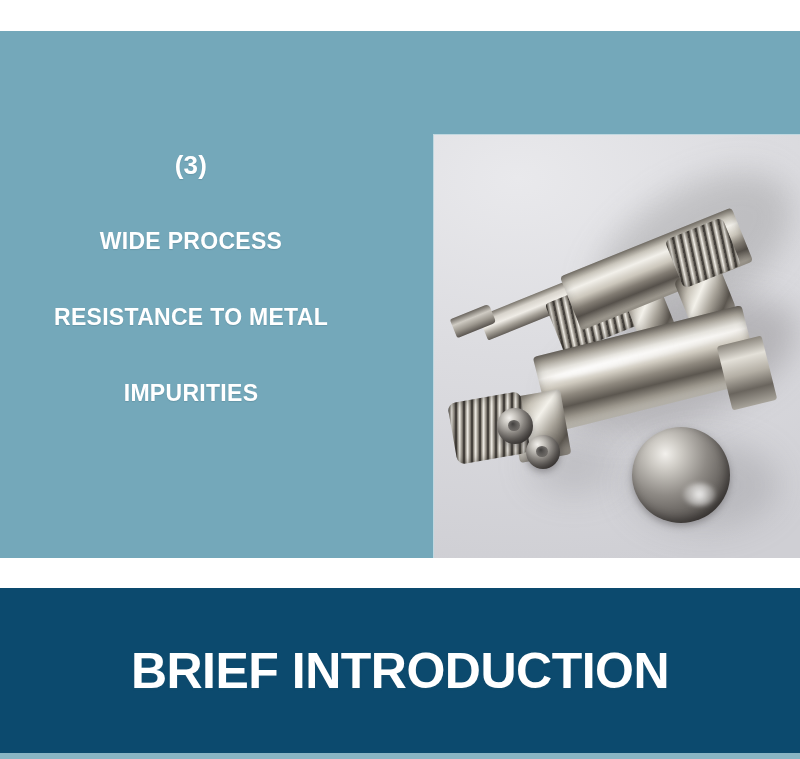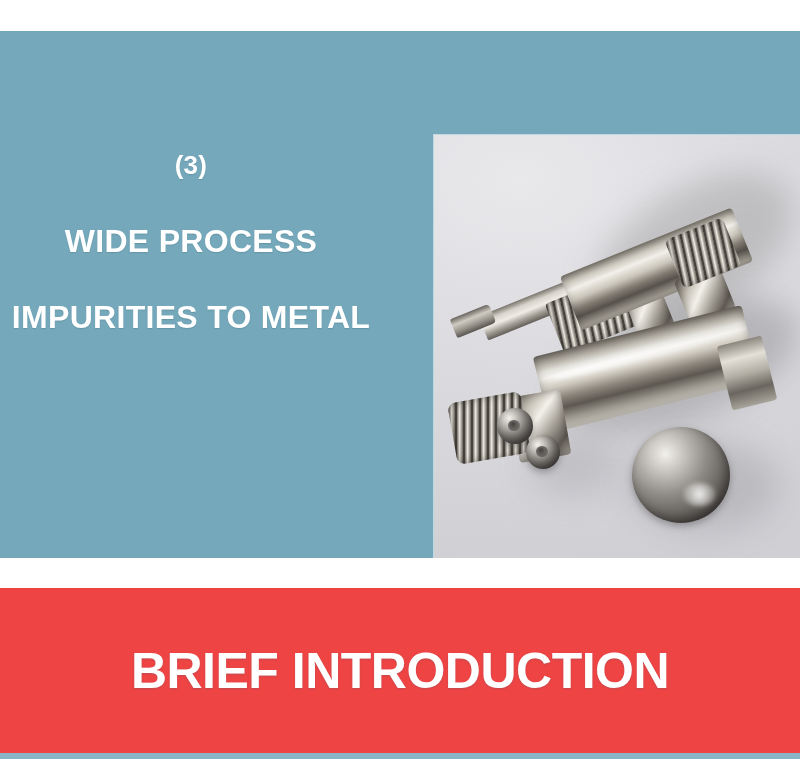--- a/index.html
+++ b/index.html
@@ -30,21 +30,21 @@
     left: 0px;
     top: 96px;
     width: 382px;
     text-align: center;
     color: #ffffff;
   }
 
   .feature-line {
     font-family: "Liberation Sans", sans-serif;
     font-weight: bold;
-    font-size: 32px;
+    font-size: 23px;
     line-height: 76px;
     letter-spacing: 0.3px;
     color: #ffffff;
     white-space: nowrap;
     text-shadow: 0 1px 1px rgba(60,100,115,0.25);
   }
   .feature-line.num {
     font-size: 26px;
   }
 
@@ -192,21 +192,21 @@
     background: #ffffff;
   }
 
   
   .banner-panel {
     position: absolute;
     left: 0;
     top: 588px;
     width: 800px;
     height: 165px;
-    background: #ef4444;
+    background: #0c4a6e;
     display: flex;
     align-items: center;
     justify-content: center;
   }
   .banner-title {
     font-family: "Liberation Sans", sans-serif;
     font-weight: bold;
     font-size: 50px;
     letter-spacing: -0.5px;
     color: #ffffff;
@@ -224,21 +224,22 @@
   }
 </style>
 </head>
 <body>
 
 <section class="feature-panel">
 
   <div class="feature-text">
     <div class="feature-line num">(3)</div>
     <div class="feature-line">WIDE PROCESS</div>
-    <div class="feature-line">IMPURITIES TO METAL</div>
+    <div class="feature-line">RESISTANCE TO METAL</div>
+    <div class="feature-line">IMPURITIES</div>
   </div>
 
   <figure class="photo-frame" aria-label="Chrome-plated metal valve connector assembly with threaded fittings and polished steel ball components on a light grey background">
     <div class="photo-bg"></div>
 
     <div class="ph-shadow s1"></div>
     <div class="ph-shadow s2"></div>
     <div class="ph-shadow s3"></div>
     <div class="ph-shadow s4"></div>
 

